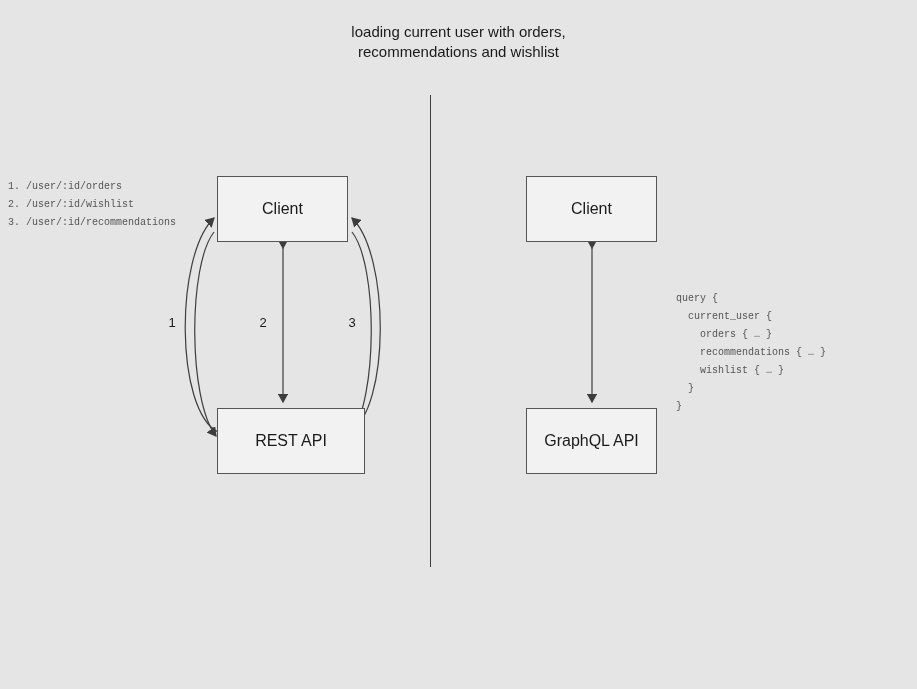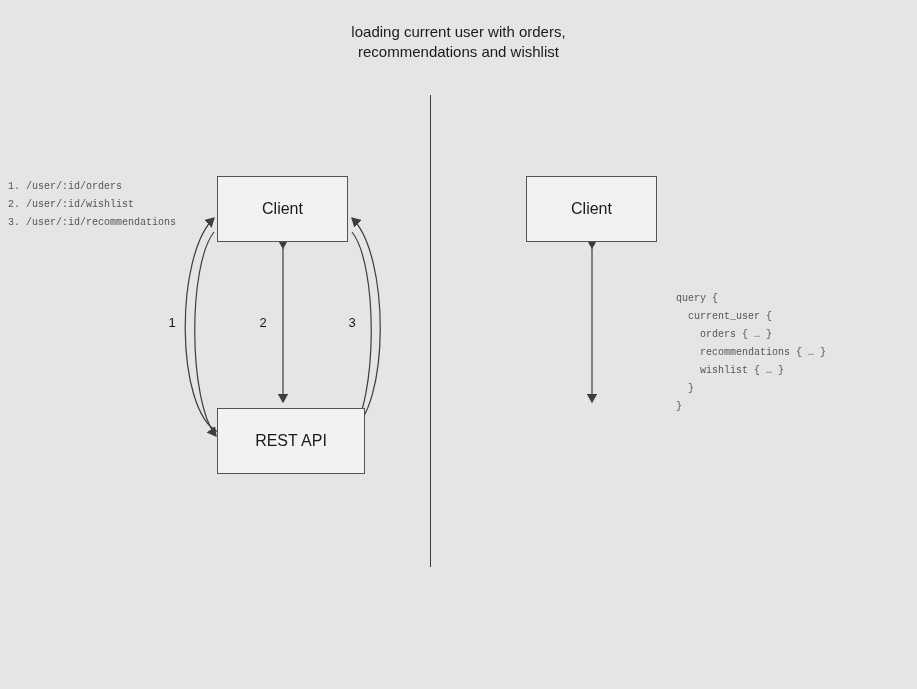--- a/index.html
+++ b/index.html
@@ -113,20 +113,23 @@
   </div>
 
   <div class="node node-rest">
     <span>REST API</span>
   </div>
 
   <div class="node node-client-gql">
     <span>Client</span>
   </div>
 
+  <div class="node node-gql">
+    <span>GraphQL API</span>
+  </div>
 
   <div class="code endpoints">1. /user/:id/orders
 2. /user/:id/wishlist
 3. /user/:id/recommendations</div>
   <div class="code gqlquery">query {
   current_user {
     orders { … }
     recommendations { … }
     wishlist { … }
   }

